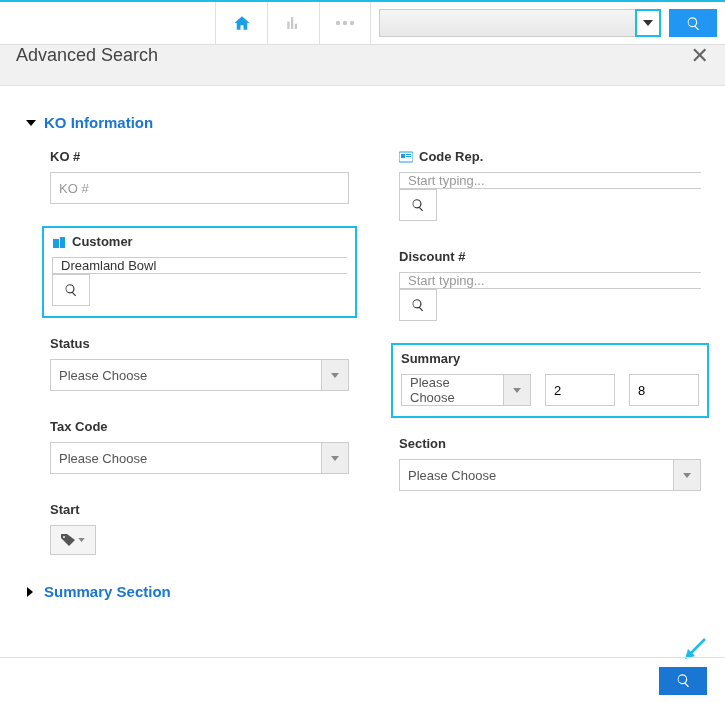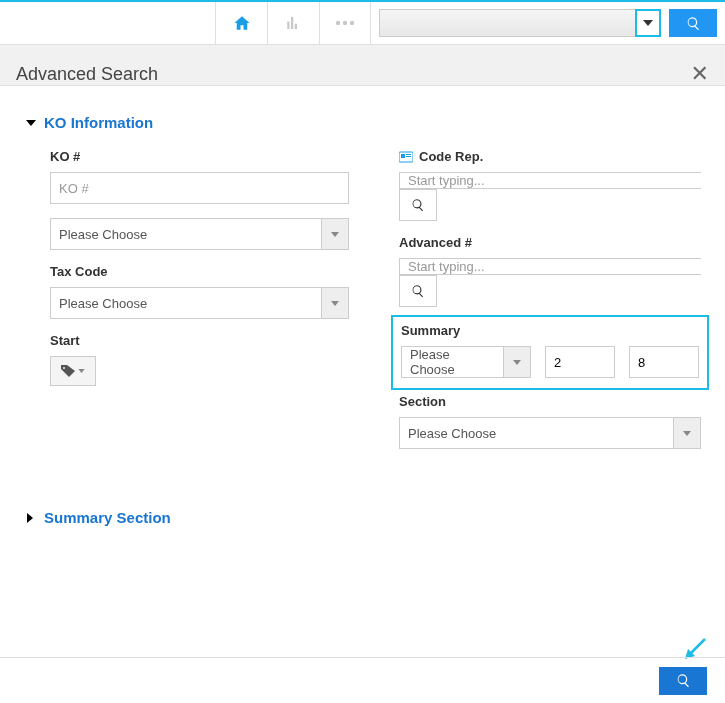--- a/index.html
+++ b/index.html
@@ -8,32 +8,32 @@
 .topbar { height: 44px; border-top: 2px solid #1cbce8; background: #fff; display: flex; align-items: stretch; }
 .topbar-spacer { width: 215px; }
 .top-btn { width: 52px; border-left: 1px solid #e0e0e0; display: flex; align-items: center; justify-content: center; }
 .top-btn.last { border-right: 1px solid #e0e0e0; }
 .top-search-wrap { flex: 1; display: flex; align-items: center; padding: 0 8px; }
 .top-search { flex: 1; height: 28px; border: 1px solid #ccc; background: linear-gradient(#f5f5f5, #e8e8e8); margin-right:0; }
 .top-dd { width: 26px; height: 28px; border: 2px solid #1cbce8; display: flex; align-items: center; justify-content: center; cursor: pointer; margin-left:-1px; background:#fff; }
 .top-go { width: 48px; height: 28px; background: #2196f3; margin-left: 8px; display: flex; align-items: center; justify-content: center; cursor: pointer; }
 .top-go svg { fill: #fff; }
 
-.titlebar { height: 42px; background: #f1f1f1; border-top: 1px solid #e0e0e0; border-bottom: 1px solid #e0e0e0; display: flex; align-items: flex-end; padding: 0 16px; }
+.titlebar { height: 42px; background: #f1f1f1; border-top: 1px solid #e0e0e0; border-bottom: 1px solid #e0e0e0; display: flex; align-items: flex-start; padding: 0 16px; }
 .titlebar h1 { font-size: 18px; font-weight: normal; color: #444; flex: 1; }
 .close-x { font-size: 22px; color: #666; cursor: pointer; line-height:1; }
 
 .content { padding: 28px 24px 12px 24px; }
 
 .section-header { display: flex; align-items: center; cursor: pointer; margin-bottom: 18px; }
 .section-header .chev { width: 14px; display: inline-flex; justify-content: center; margin-right: 6px; }
 .section-header .title { color: #1976d2; font-weight: bold; font-size: 15px; }
 
 .form-grid { display: flex; gap: 50px; padding-left: 26px; }
-.col { flex: 1; display: flex; flex-direction: column; gap: 14px; }
+.col { flex: 1; display: flex; flex-direction: column; gap: 28px; }
 
 .field-block { }
 .field-label { font-size: 13px; font-weight: bold; color: #333; margin-bottom: 8px; display: flex; align-items: center; gap: 6px; }
 .field-label .lbl-icon { width: 14px; height: 12px; display:inline-flex; }
 
 .field-input { width: 100%; height: 32px; border: 1px solid #ccc; padding: 0 8px; font-size: 13px; color: #333; }
 .field-input::placeholder { color: #999; }
 
 .lookup { display: flex; width: 100%; flex-direction: column; }
 .lookup .field-input { flex: 1; border-right: none; }
@@ -44,21 +44,21 @@
 .select-wrap .sel-dd { width: 28px; border: 1px solid #ccc; background: #eee; display: flex; align-items: center; justify-content: center; cursor: pointer; }
 
 .highlight-box { border: 2px solid #1cbce8; padding: 6px 8px 10px 8px; margin: -6px -8px -10px -8px; }
 
 .discount-row { display: flex; gap: 14px; align-items: center; }
 .discount-row .select-wrap { width: 130px; }
 .num-input { width: 70px; height: 32px; border: 1px solid #ccc; text-align: left; padding: 0 8px; font-size: 13px; }
 
 .tags-btn { width: 46px; height: 30px; border: 1px solid #ccc; background: #f4f4f4; display: flex; align-items: center; justify-content: center; gap: 3px; cursor: pointer; }
 
-.summary-section { padding-left: 0; margin-top: 60px; }
+.summary-section { padding-left: 0; margin-top: 28px; }
 
 .footer { position: absolute; bottom: 0; left: 0; right: 0; height: 46px; border-top: 1px solid #e0e0e0; display: flex; align-items: center; justify-content: flex-end; padding: 0 18px; }
 .footer .search-btn { width: 48px; height: 28px; background: #1976d2; display: flex; align-items: center; justify-content: center; cursor: pointer; }
 .footer .search-btn svg { fill: #fff; }
 .arrow-callout { position: absolute; bottom: 40px; right: 18px; color: #1cbce8; pointer-events:none; }
 
 svg { display: block; }
 </style>
 </head>
 <body>
@@ -115,22 +115,43 @@
 
   <div class="form-grid">
 
     <div class="col">
 
       <div class="field-block">
         <div class="field-label">KO #</div>
         <input class="field-input" placeholder="KO #" style="">
       </div>
 
-
-      <div class="field-block">
+      <div class="highlight-box">
+        <div class="field-block">
+          <div class="field-label">
+            <span class="lbl-icon">
+              <svg width="14" height="12" viewBox="0 0 14 12">
+                  <path fill="#1a9ee6" d="M1 3h6v9H1zM8 1h5v11H8zM2 4h1v1H2zm2 0h1v1H4zM2 6h1v1H2zm2 0h1v1H4zM9 2h1v1H9zm2 0h1v1h-1zM9 4h1v1H9zm2 0h1v1h-1z"></path>
+                </svg>
+            </span>
+            <span>Customer</span>
+          </div>
+          <div class="lookup">
+            <input class="field-input" value="Dreamland Bowl" style="">
+            <div class="lookup-btn">
+              <svg width="14" height="14" viewBox="0 0 24 24">
+                  <path fill="#333" d="M10 2a8 8 0 015.3 13.9l5.4 5.4-1.4 1.4-5.4-5.4A8 8 0 1110 2zm0 2a6 6 0 100 12 6 6 0 000-12z"></path>
+                </svg>
+            </div>
+          </div>
+        </div>
+      </div>
+
+      <div class="field-block">
+        <div class="field-label">Status</div>
         <div class="select-wrap">
           <div class="sel-body">Please Choose</div>
           <div class="sel-dd">
               <svg width="8" height="5" viewBox="0 0 8 5">
                 <path fill="#888" d="M0 0l4 5 4-5z"></path>
               </svg>
             </div>
         </div>
       </div>
 
@@ -178,21 +199,21 @@
           <input class="field-input" placeholder="Start typing..." style="">
           <div class="lookup-btn">
             <svg width="14" height="14" viewBox="0 0 24 24">
                 <path fill="#333" d="M10 2a8 8 0 015.3 13.9l5.4 5.4-1.4 1.4-5.4-5.4A8 8 0 1110 2zm0 2a6 6 0 100 12 6 6 0 000-12z"></path>
               </svg>
           </div>
         </div>
       </div>
 
       <div class="field-block">
-        <div class="field-label">Advanced #</div>
+        <div class="field-label">Discount #</div>
         <div class="lookup">
           <input class="field-input" placeholder="Start typing..." style="">
           <div class="lookup-btn">
             <svg width="14" height="14" viewBox="0 0 24 24">
                 <path fill="#333" d="M10 2a8 8 0 015.3 13.9l5.4 5.4-1.4 1.4-5.4-5.4A8 8 0 1110 2zm0 2a6 6 0 100 12 6 6 0 000-12z"></path>
               </svg>
           </div>
         </div>
       </div>
 

